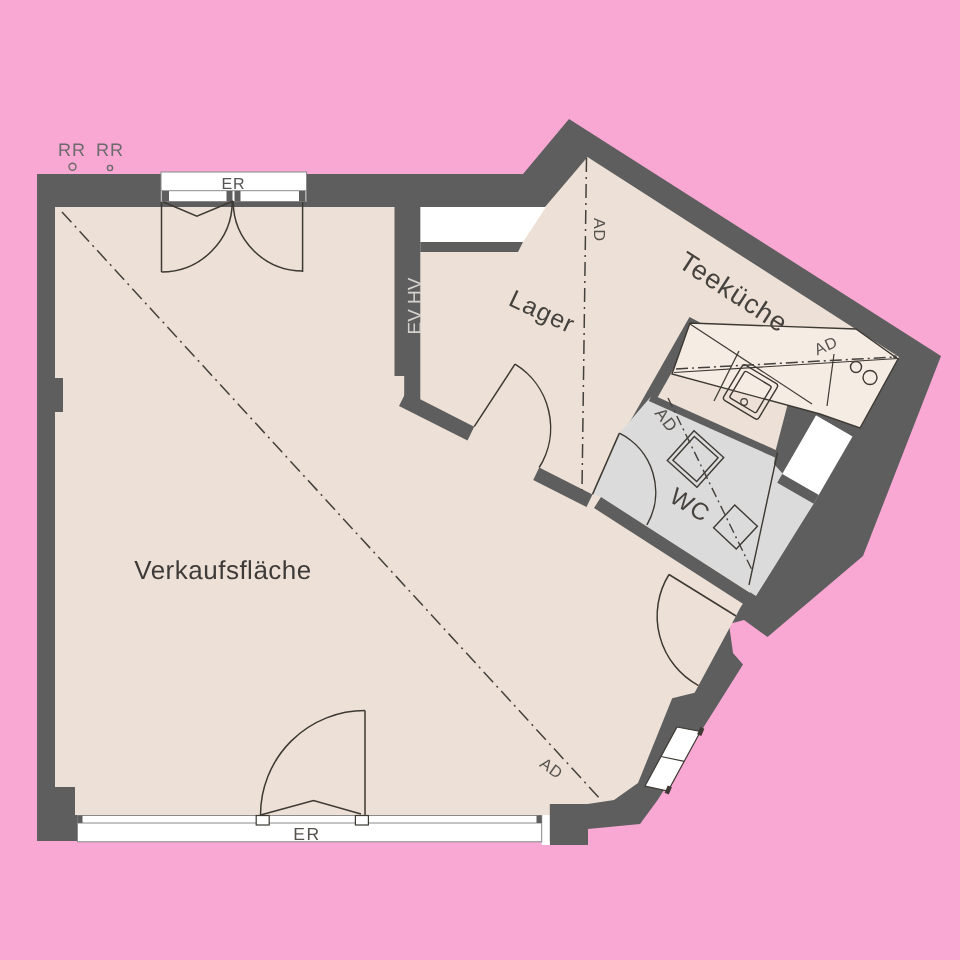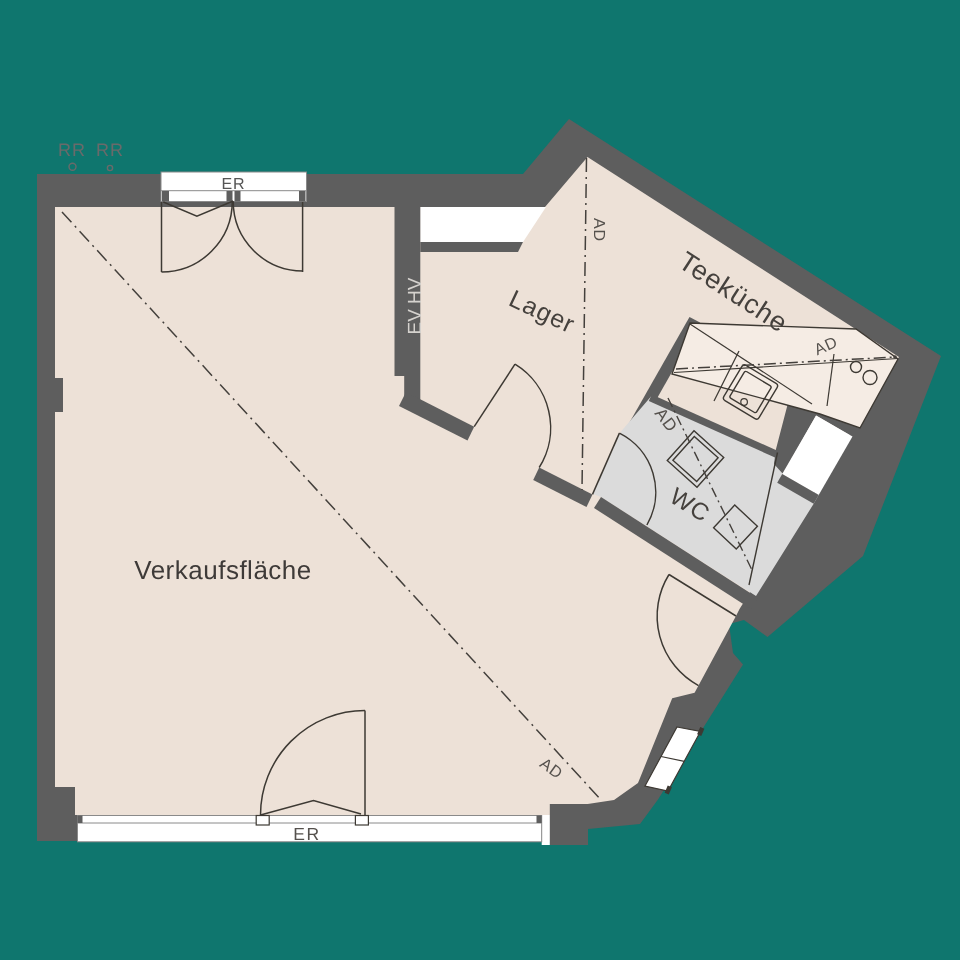--- a/index.html
+++ b/index.html
@@ -1,16 +1,16 @@
 <!DOCTYPE html>
 <html><head>
 <meta charset="utf-8">
 <style>
   html,body{margin:0;padding:0;background:#ffffff;}
-  .wrap{width:960px;height:960px;position:relative;background:#0f766e;}
+  .wrap{width:960px;height:960px;position:relative;background:#f9a8d4;}
   text{font-family:"Liberation Sans", sans-serif;text-rendering:geometricPrecision;}
 </style>
 </head>
 <body>
 <div class="wrap">
 <svg width="960" height="960" viewBox="0 0 960 960" xmlns="http://www.w3.org/2000/svg">
 
 <polygon points="37,174 523,174 569,119 941,356 863,556 767.5,637 744,620 729,624 733,653 743,664.5 716.6,706.6 658,799.5 640,824 588,829 588,845 549.8,845 549.8,841.8 77,841.8 77,841 37,841" fill="#5E5E5E"></polygon>
 
 <polygon points="55,207 545,207 587.5,157 899,357 739.5,609 736,616 694.6,692.8 672.2,698.3 638,783 614,800 587.7,804 549.8,804 549.8,815 75,815 75,787 55,787" fill="#EDE1D7"></polygon>

